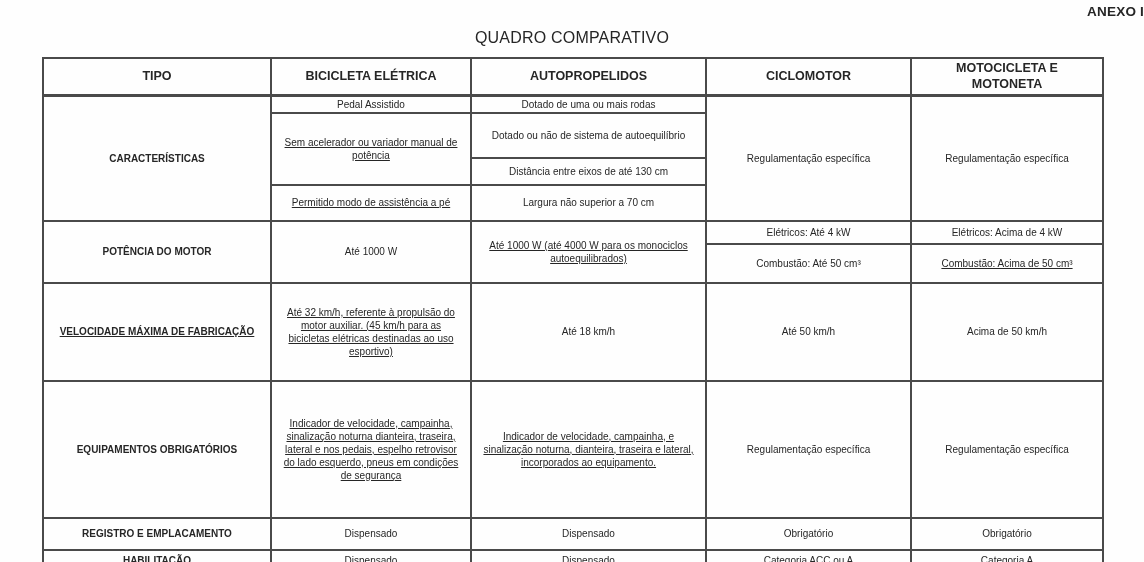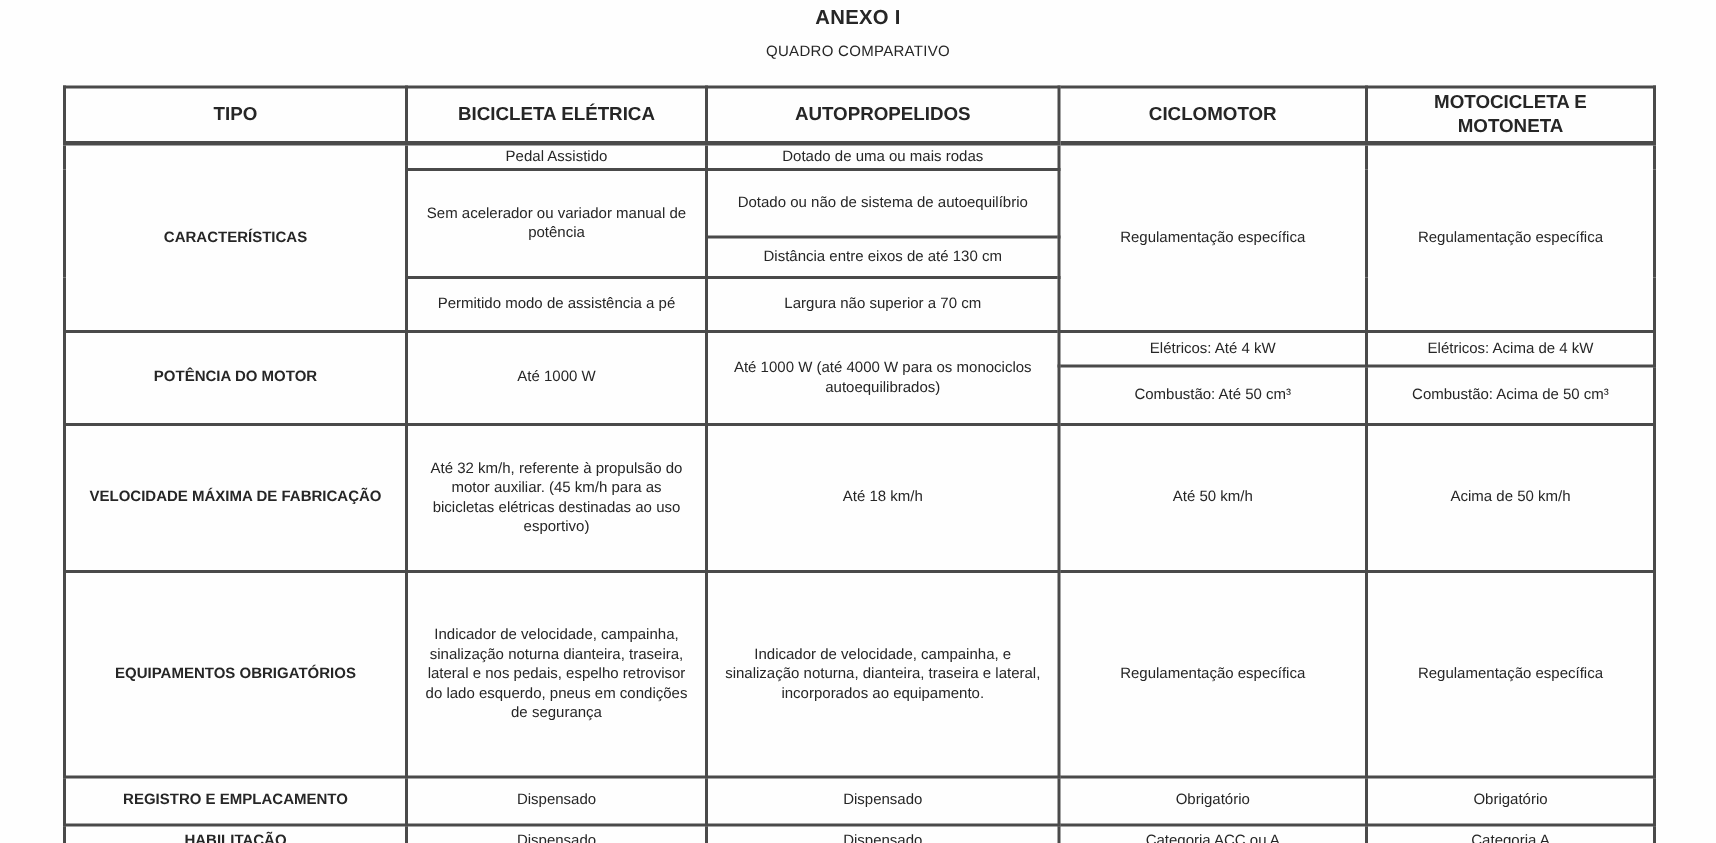--- a/index.html
+++ b/index.html
@@ -9,31 +9,31 @@
     height: 562px;
     background: #fefefe;
     font-family: "Liberation Sans", sans-serif;
     color: #262626;
     overflow: hidden;
   }
   .title {
     position: absolute;
     top: 4px; left: 0;
     width: 100%;
-    text-align: center;
+    text-align: right;
     font-size: 13.5px;
     font-weight: bold;
     letter-spacing: 0.2px;
   }
   .subtitle {
     position: absolute;
     top: 29px; left: 0;
     width: 100%;
     text-align: center;
-    font-size: 10px;
+    font-size: 16px;
     font-weight: normal;
     letter-spacing: 0.2px;
   }
   table.comp {
     position: absolute;
     left: 42px; top: 57px;
     width: 1060px;
     border-collapse: collapse;
     table-layout: fixed;
   }
@@ -56,21 +56,21 @@
   tr.rh-r1 { height: 17px; }
   tr.rh-r2 { height: 45px; }
   tr.rh-r3 { height: 18px; }
   tr.rh-r4 { height: 36px; }
   tr.rh-r5 { height: 23px; }
   tr.rh-r6 { height: 39px; }
   tr.rh-r7 { height: 98px; }
   tr.rh-r8 { height: 137px; }
   tr.rh-r9 { height: 32px; }
   tr.rh-r10 { height: 22px; }
-  td.tight { padding: 1px 14px; }
+  td.tight { padding: 1px 14px; text-decoration: underline; }
 </style>
 </head>
 <body>
 
 <div class="page">
   <div class="title">ANEXO I</div>
   <div class="subtitle">QUADRO COMPARATIVO</div>
 
   <table class="comp">
     <colgroup>

